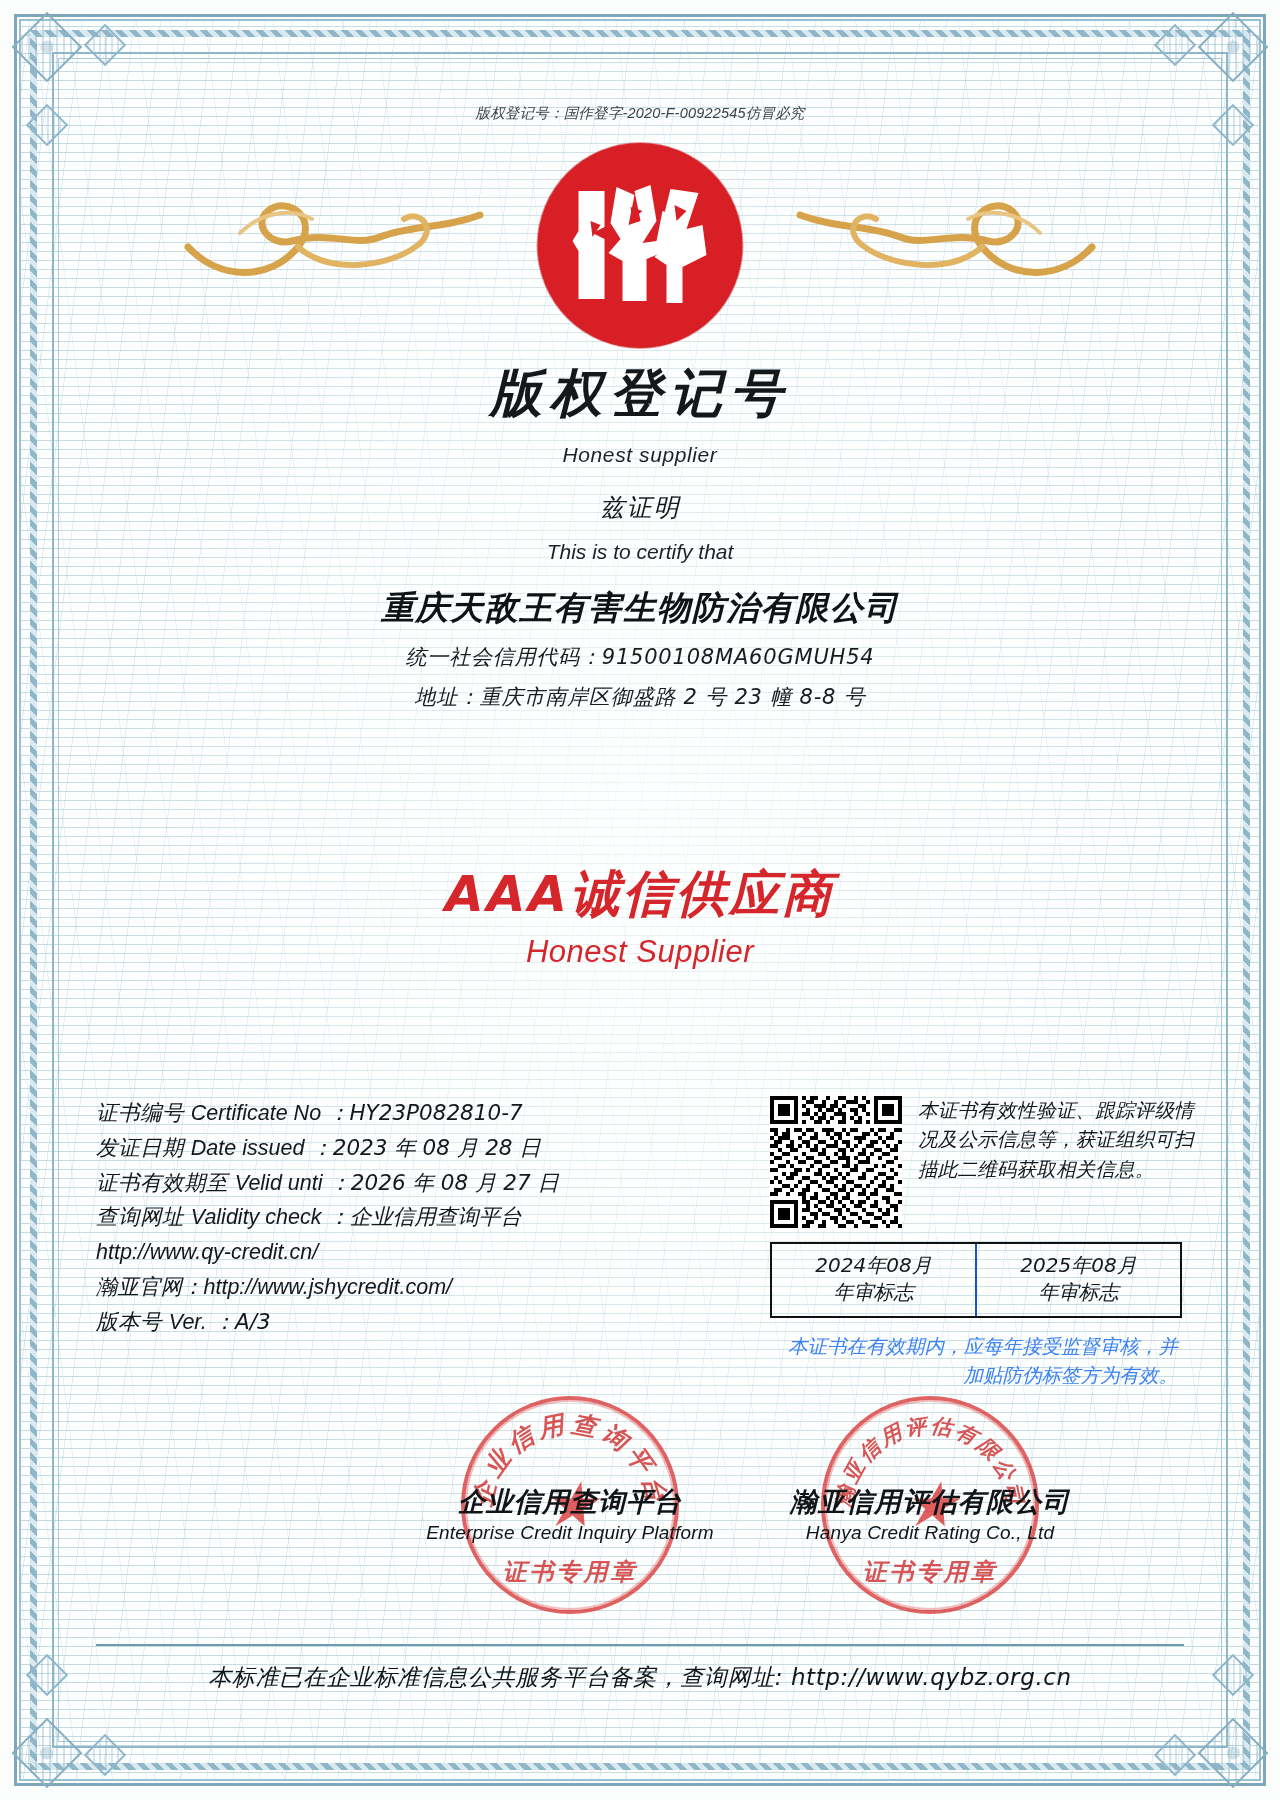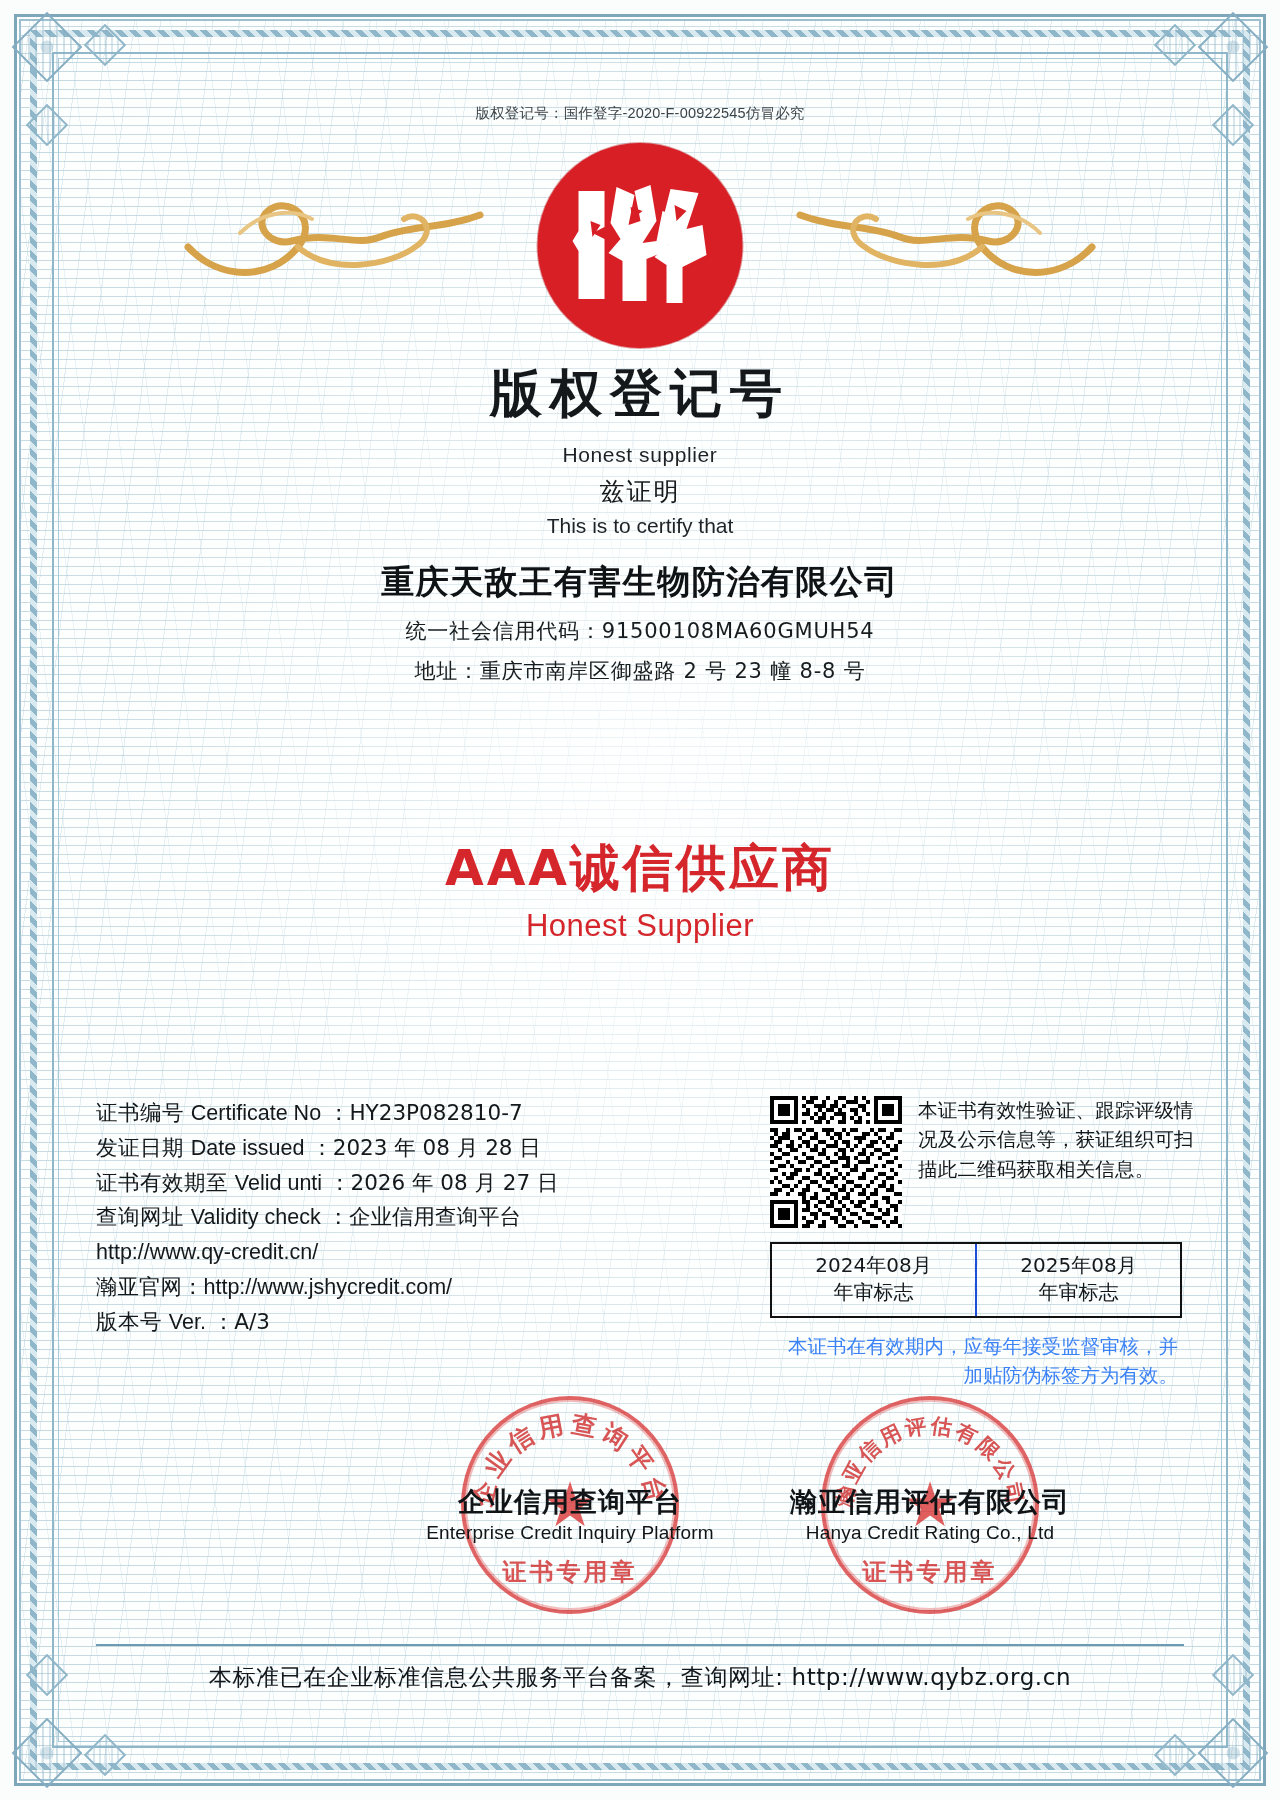--- a/index.html
+++ b/index.html
@@ -15,20 +15,21 @@
     overflow: hidden;
   }
 
   
   .cert-page {
     position: absolute;
     left: 0; top: 0;
     width: 1280px;
     height: 1800px;
     background: #fbfdfd;
+    font-style: italic;
   }
 
   
   .paper {
     position: absolute;
     left: 18px; top: 18px;
     right: 18px; bottom: 18px;
     background-color: #fdffff;
     background-image:
       repeating-linear-gradient(0deg,
@@ -171,29 +172,29 @@
     text-align: center;
     font-size: 21px;
     color: #1d2226;
     margin-top: 14px;
     letter-spacing: .6px;
   }
   .certify-cn {
     text-align: center;
     font-size: 25px;
     color: #15191c;
-    margin-top: 8px;
+    margin-top: 24px;
     letter-spacing: 2px;
     font-family: "DejaVu Sans", "Liberation Sans", sans-serif;
   }
   .certify-en {
     text-align: center;
     font-size: 21px;
     color: #1d2226;
-    margin-top: 6px;
+    margin-top: 16px;
   }
   .company-name {
     text-align: center;
     font-size: 33px;
     font-weight: bold;
     color: #0f1315;
     margin-top: 22px;
     letter-spacing: 1.5px;
     font-family: "DejaVu Sans", "Liberation Sans", sans-serif;
   }

